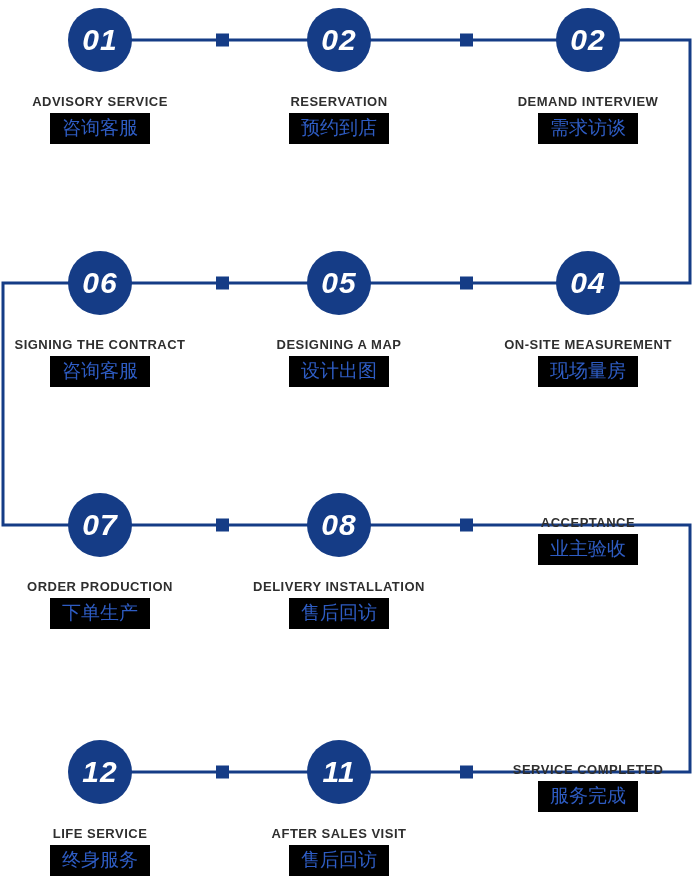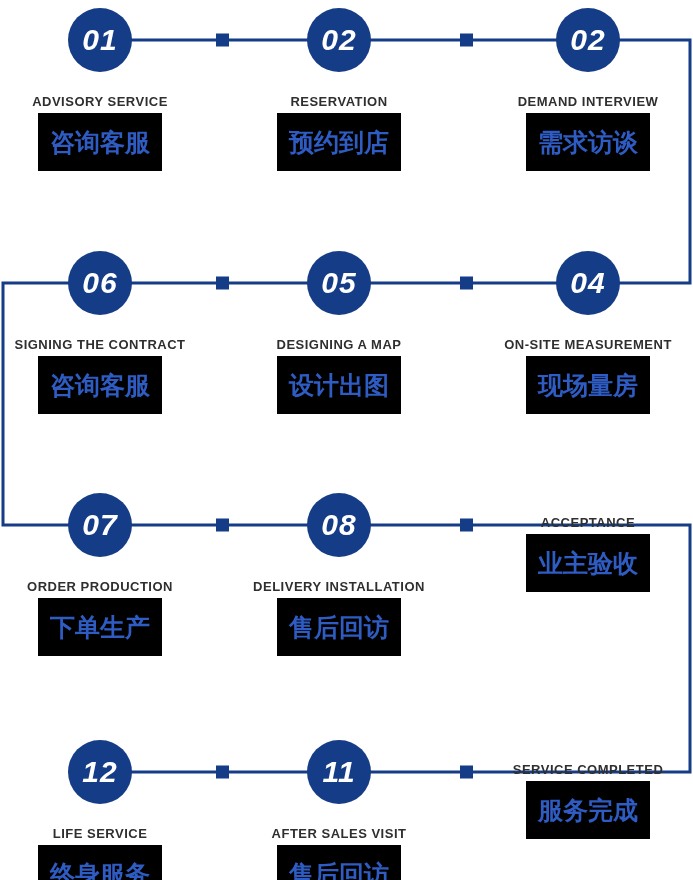--- a/index.html
+++ b/index.html
@@ -52,24 +52,24 @@
     font-weight: bold;
     color: #2f2f2f;
     letter-spacing: 0.5px;
     white-space: nowrap;
   }
   .zh {
     display: inline-block;
     margin-top: 4px;
     background: #000000;
     color: #2e5cc3;
-    font-size: 25px;
-    font-weight: bold;
+    font-size: 19px;
+    font-weight: normal;
     line-height: 1.2;
-    padding: 14px 12px;
+    padding: 4px 12px;
     white-space: nowrap;
   }
 </style>
 </head>
 <body>
 
 <div class="canvas">
 
   <svg class="connectors" viewBox="0 0 693 880">
 

